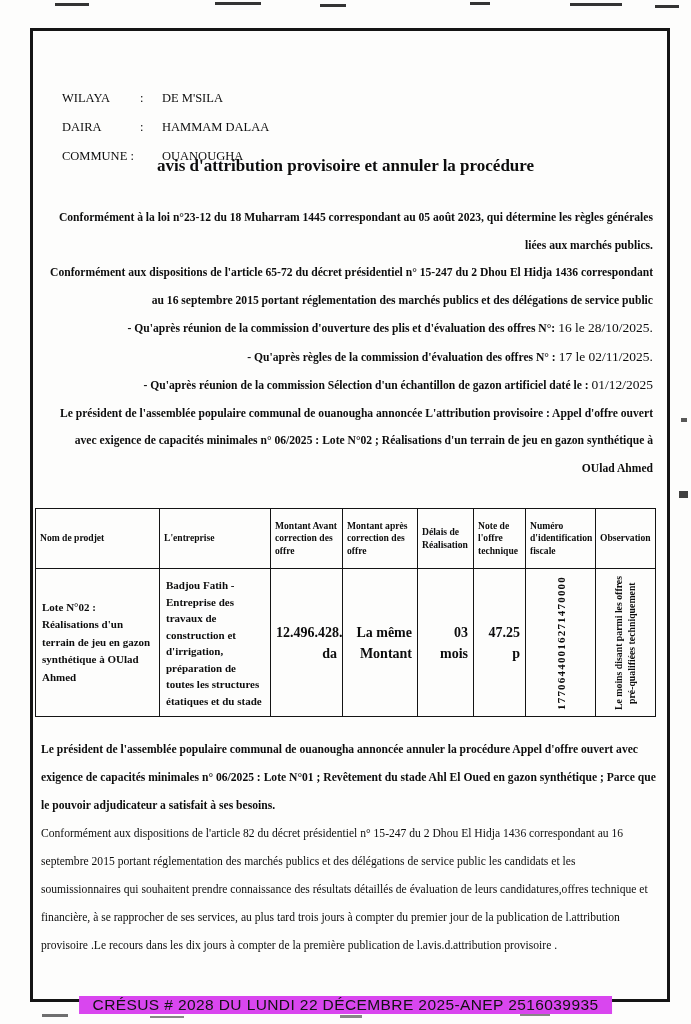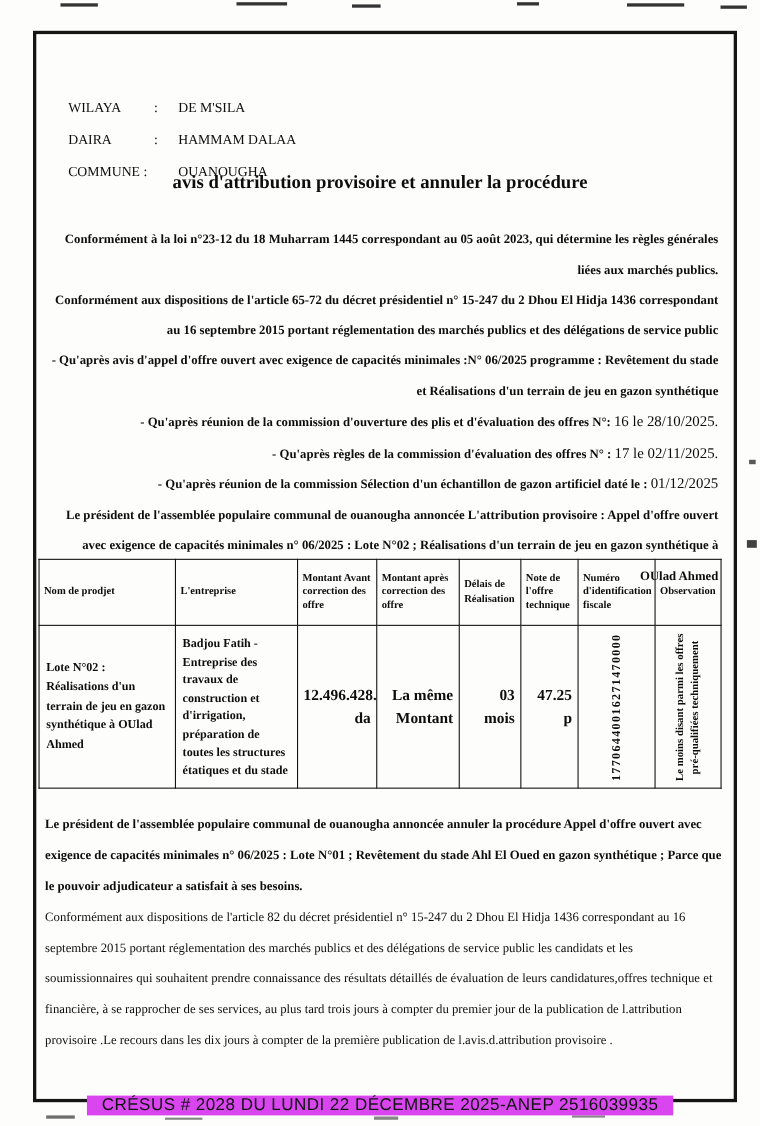--- a/index.html
+++ b/index.html
@@ -124,21 +124,20 @@
       <span style="width:100px;">COMMUNE :</span>
       <span>OUANOUGHA</span>
     </div>
   </div>
 
   <div class="doc-title">avis d'attribution provisoire et annuler la procédure</div>
 
   <div class="preamble">
     <p>Conformément à la loi n°23-12 du 18 Muharram 1445 correspondant au 05 août 2023, qui détermine les règles générales liées aux marchés publics.</p>
     <p>Conformément  aux dispositions de l'article 65-72 du  décret présidentiel n° 15-247 du 2 Dhou El Hidja 1436 correspondant au 16 septembre 2015 portant réglementation des marchés publics et des délégations de service public</p>
-    <p><span>- Qu'après avis d'appel d'offre ouvert avec exigence de capacités minimales :N° 06/2025 programme : </span><span>Revêtement du stade et Réalisations d'un terrain de jeu en gazon synthétique</span></p>
     <p><span>- Qu'après réunion de  la commission d'ouverture des plis et d'évaluation des offres N°: </span><span class="date-val">16 le 28/10/2025.</span></p>
     <p><span>- Qu'après règles de  la commission  d'évaluation des offres N° : </span><span class="date-val">17 le 02/11/2025.</span></p>
     <p><span>- Qu'après réunion de  la commission Sélection d'un échantillon de gazon artificiel daté le : </span><span class="date-val">01/12/2025</span></p>
     <p class="indent"><span>Le président  de  l'assemblée  populaire communal de ouanougha annoncée  L'attribution provisoire : Appel d'offre ouvert avec exigence de capacités minimales n° 06/2025 : </span><span>Lote N°02 ; Réalisations d'un terrain de jeu en gazon synthétique à OUlad Ahmed</span></p>
   </div>
 
   <table class="atable">
     <colgroup>
       <col style="width:124px;">
         <col style="width:111px;">

